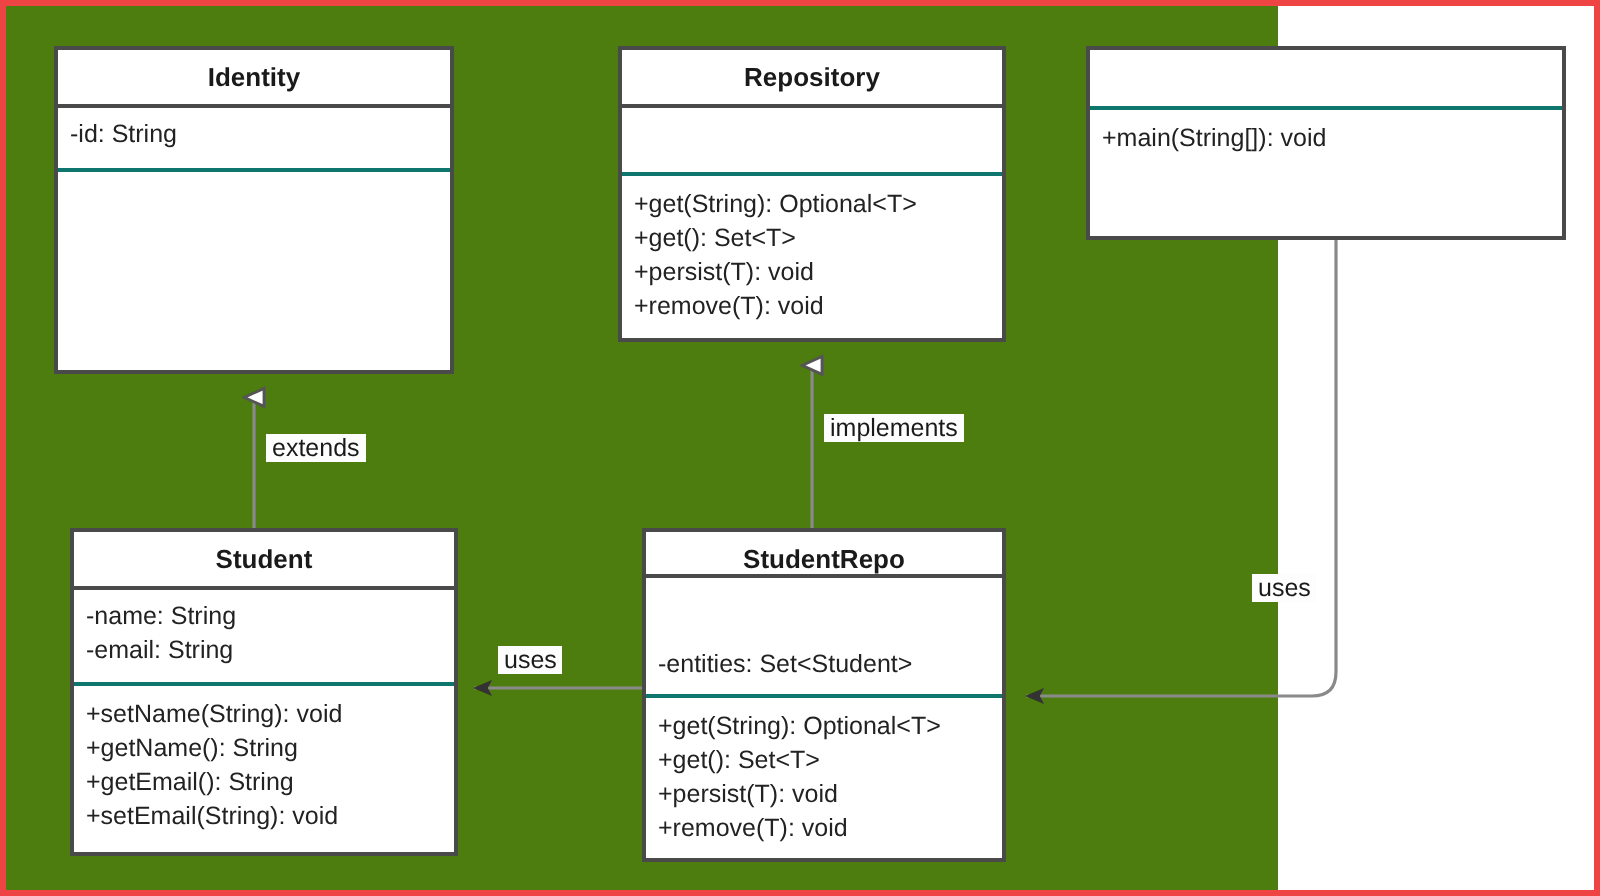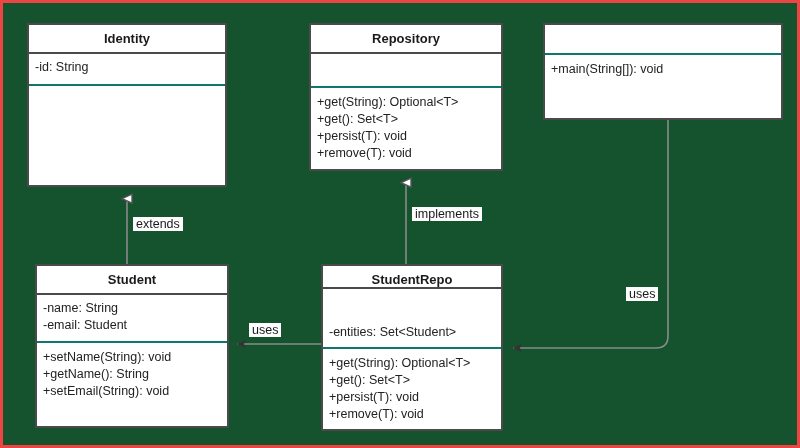--- a/index.html
+++ b/index.html
@@ -16,23 +16,23 @@
     width: 800px;
     height: 448px;
     box-sizing: border-box;
     background: #ffffff;
     border: 3px solid #ef4444;
     overflow: hidden;
   }
   #diagram-surface {
     position: absolute;
     left: 0; top: 0;
-    width: 794px;
+    width: 636px;
     height: 442px;
-    background: #14532d;
+    background: #4d7c0f;
   }
   svg#edges {
     position: absolute;
     left: 0; top: 0;
     width: 794px;
     height: 442px;
     pointer-events: none;
   }
   .uml-class {
     position: absolute;
@@ -146,25 +146,26 @@
       <div class="uml-attrs empty" style="height:30px;"></div>
       <div class="uml-ops">
         <div class="uml-line">+main(String[]): void</div>
       </div>
     </div>
 
     <div class="uml-class" style="left:32px; top:261px; width:194px; height:164px;">
       <div class="uml-title">Student</div>
       <div class="uml-attrs" style="height:48px;">
         <div class="uml-line">-name: String</div>
-        <div class="uml-line">-email: Student</div>
+        <div class="uml-line">-email: String</div>
       </div>
       <div class="uml-ops">
         <div class="uml-line">+setName(String): void</div>
         <div class="uml-line">+getName(): String</div>
+        <div class="uml-line">+getEmail(): String</div>
         <div class="uml-line">+setEmail(String): void</div>
       </div>
     </div>
 
     <div class="uml-class" style="left:318px; top:261px; width:182px; height:167px;">
       <div class="uml-title">StudentRepo</div>
       <div class="uml-attrs" style="height:31px;margin-top:30px;">
         <div class="uml-line">-entities: Set&lt;Student&gt;</div>
       </div>
       <div class="uml-ops">

